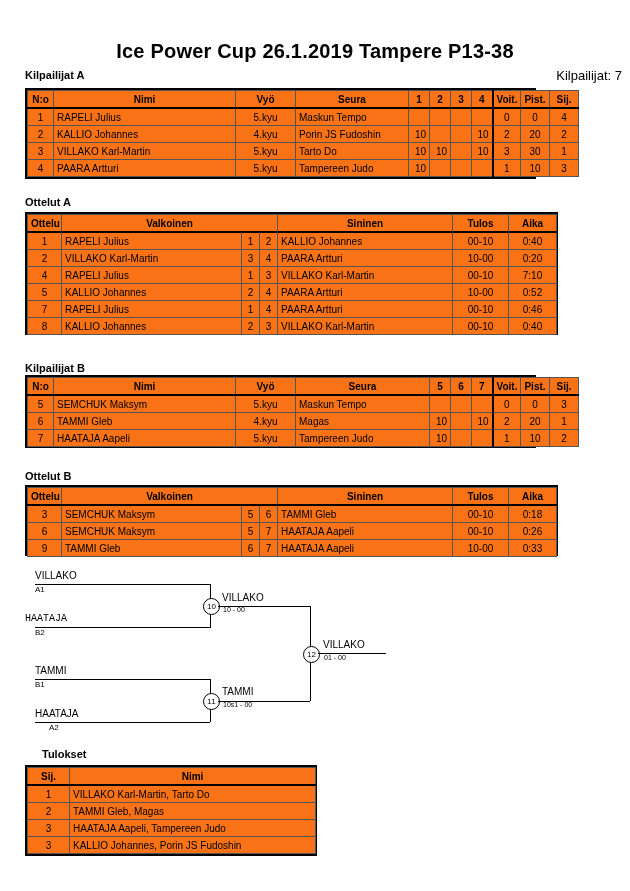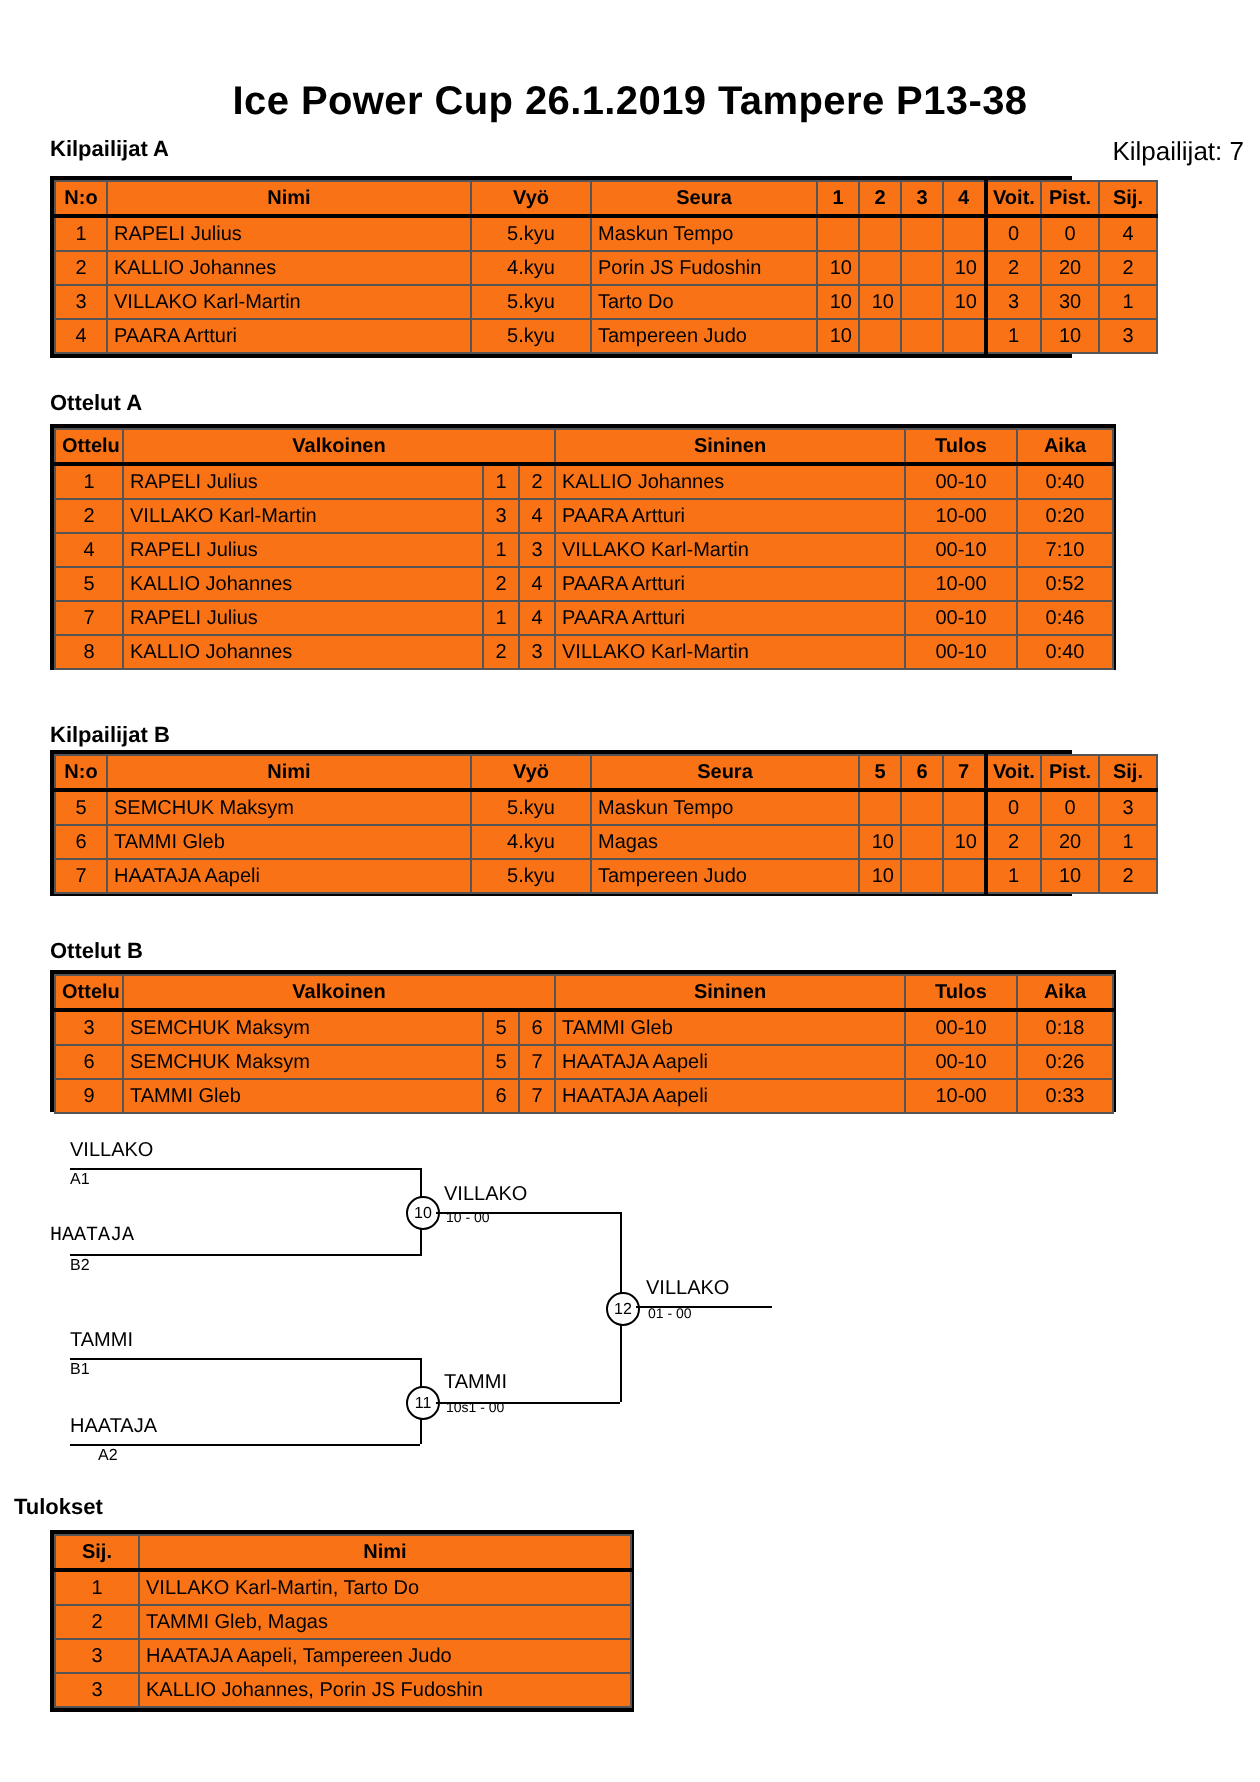--- a/index.html
+++ b/index.html
@@ -448,21 +448,21 @@
   <div class="line hline" style="left:193px; top:136px; width:92px;"></div>
 
   <div class="line vline" style="left:285px; top:41px; height:95px;"></div>
 
   <div class="match-circle" style="left:278px; top:81px;">12</div>
   <div class="win-name" style="left:298px; top:74px;">VILLAKO</div>
   <div class="win-score" style="left:299px; top:89px;">01 - 00</div>
   <div class="line hline" style="left:293px; top:88px; width:68px;"></div>
 </div>
 
-<div class="section-caption" style="left:7px; top:748px; width:292px;">Tulokset</div>
+<div class="section-caption" style="left:42px; top:748px; width:292px;">Tulokset</div>
 
 <div class="outer-frame" style="left:25px; top:765px; width:292px; height:91px;"></div>
 <table class="grid" id="results-table" style="left:27px; top:767px; width:288px;">
   <colgroup>
       <col style="width:42px">
       <col style="width:246px">
     </colgroup>
   <thead>
     <tr>
       <th class="c">Sij.</th>

